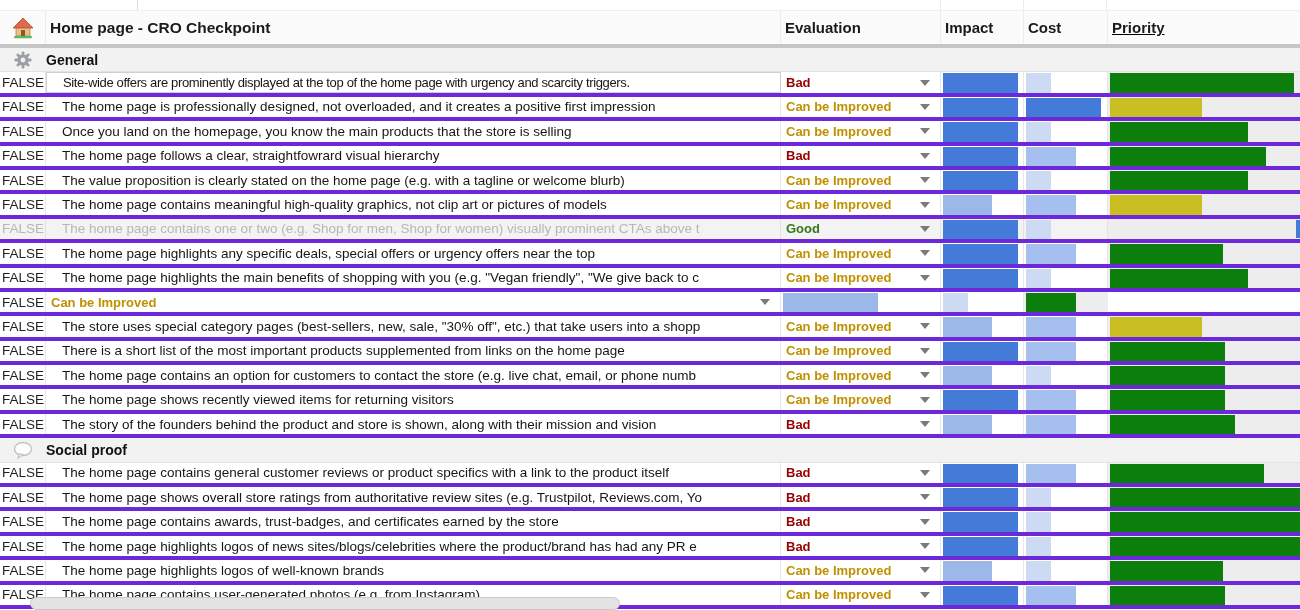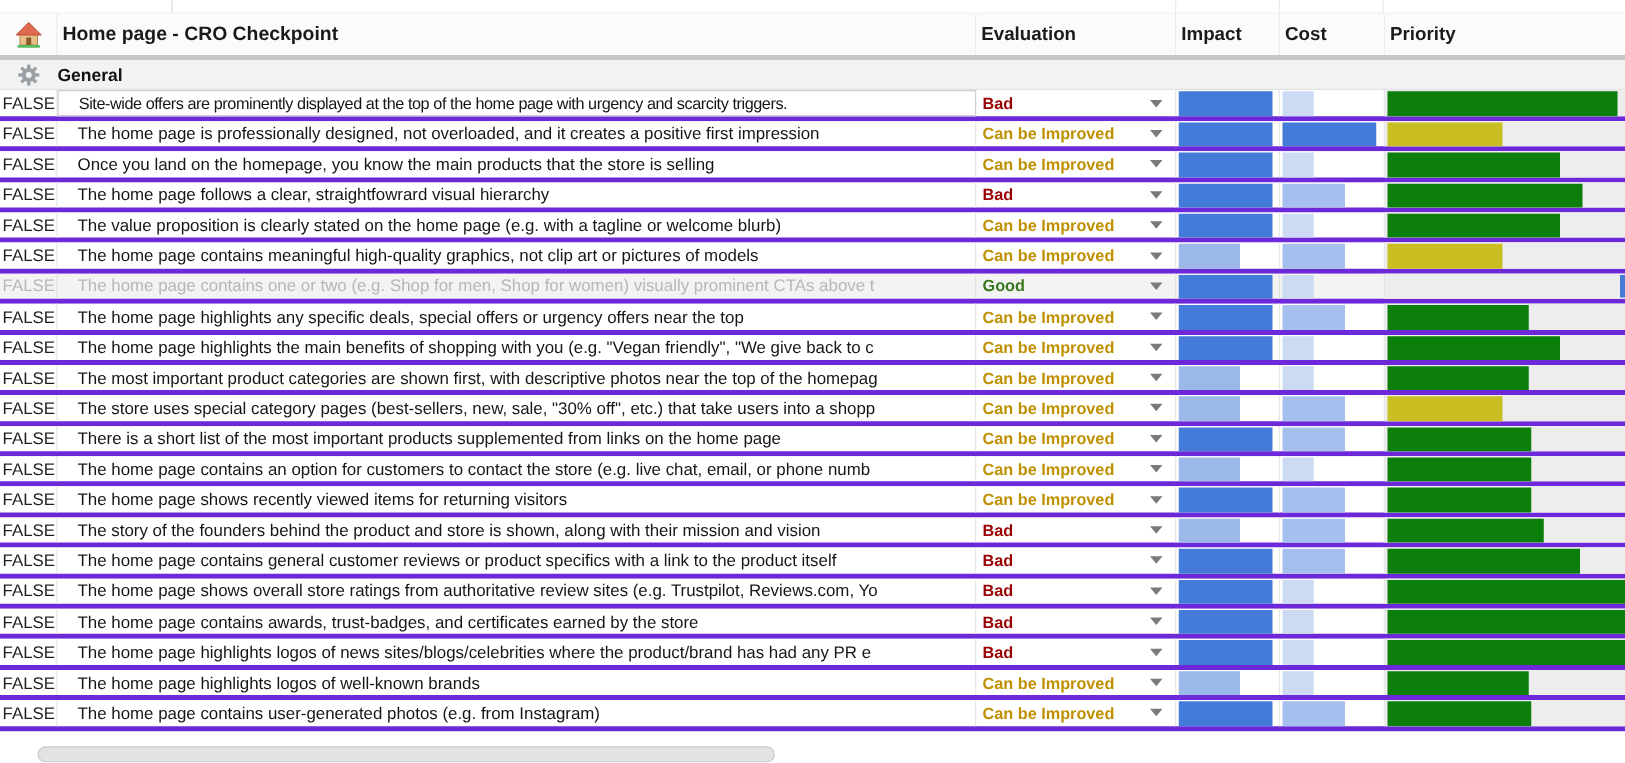--- a/index.html
+++ b/index.html
@@ -10,21 +10,21 @@
   }
   .grid-cols{display:grid;grid-template-columns:46px 735px 160px 83px 84px 192px;}
 
   
   #topstrip{height:10px;background:#ffffff;position:relative;border-bottom:1px solid #f0f0f0;}
   #topstrip .vline{position:absolute;top:0;bottom:0;width:1px;background:#dcdcdc;}
 
   
   #header{height:33px;background:#fbfbfb;align-items:center;position:relative;}
   #header .hcell{height:100%;display:flex;align-items:center;border-right:1px solid #ededed;}
-  #header .hcell:last-child{border-right:none;}
+  #header .hcell:last-child{border-right:none;text-decoration:underline;}
   #title{font-size:15.5px;font-weight:bold;color:#1a1a1a;white-space:nowrap;padding-left:4px;}
   .colhead{font-size:15px;font-weight:bold;color:#1a1a1a;padding-left:4px;white-space:nowrap;}
   #home-ic{display:flex;justify-content:center;align-items:center;}
   #divider{height:4px;background:#c6c6c6;}
 
   
   #rows{position:relative;border-radius:10px;}
   .row{height:24.4px;box-sizing:border-box;border-bottom:4px solid #6d28d9;background:#ffffff;}
   .cell{box-sizing:border-box;height:100%;border-right:1px solid #e7e7e7;overflow:hidden;position:relative;}
   .cell:last-child{border-right:none;}
@@ -265,21 +265,20 @@
     <div class="cell barcell">
       <div class="bar cost-bar" style="width: 30%; background: rgb(205, 218, 243);"></div>
     </div>
     <div class="cell barcell pri-cell" style="background: rgb(237, 237, 237);">
       <div class="bar priority-bar" style="width: 72%; background: rgb(11, 126, 11);"></div>
     </div>
   </div>
 
   <div class="row grid-cols">
     <div class="cell cb">FALSE</div>
-    <div class="cell desc">The most important product categories are shown first, with descriptive photos near the top of the homepag</div>
     <div class="cell eval">
       <span class="eval-text" style="color: rgb(191, 144, 0);">Can be Improved</span>
       <span class="dd-arrow"></span>
     </div>
     <div class="cell barcell">
       <div class="bar impact-bar" style="width: 60%; background: rgb(156, 184, 232);"></div>
     </div>
     <div class="cell barcell">
       <div class="bar cost-bar" style="width: 30%; background: rgb(205, 218, 243);"></div>
     </div>
@@ -371,20 +370,30 @@
       <div class="bar impact-bar" style="width: 60%; background: rgb(156, 184, 232);"></div>
     </div>
     <div class="cell barcell">
       <div class="bar cost-bar" style="width: 60%; background: rgb(165, 192, 238);"></div>
     </div>
     <div class="cell barcell pri-cell" style="background: rgb(237, 237, 237);">
       <div class="bar priority-bar" style="width: 65%; background: rgb(11, 126, 11);"></div>
     </div>
   </div>
 
+  <div class="section-row">
+    <span class="sec-icon">
+
+      <svg class="bubble" width="20" height="18" viewBox="0 0 20 18" style="display: block;">
+        <ellipse cx="10" cy="8" rx="8.5" ry="6.5" fill="#fdfdfd" stroke="#c4c4c4" stroke-width="1.4"></ellipse>
+        <path d="M6 13 L5 17 L10 13.5 Z" fill="#fdfdfd" stroke="#c4c4c4" stroke-width="1.2"></path>
+      </svg>
+    </span>
+    <span class="section-label">Social proof</span>
+  </div>
 
   <div class="row grid-cols">
     <div class="cell cb">FALSE</div>
     <div class="cell desc">The home page contains general customer reviews or product specifics with a link to the product itself</div>
     <div class="cell eval">
       <span class="eval-text" style="color: rgb(153, 0, 0);">Bad</span>
       <span class="dd-arrow"></span>
     </div>
     <div class="cell barcell">
       <div class="bar impact-bar" style="width: 92%; background: rgb(68, 122, 216);"></div>

